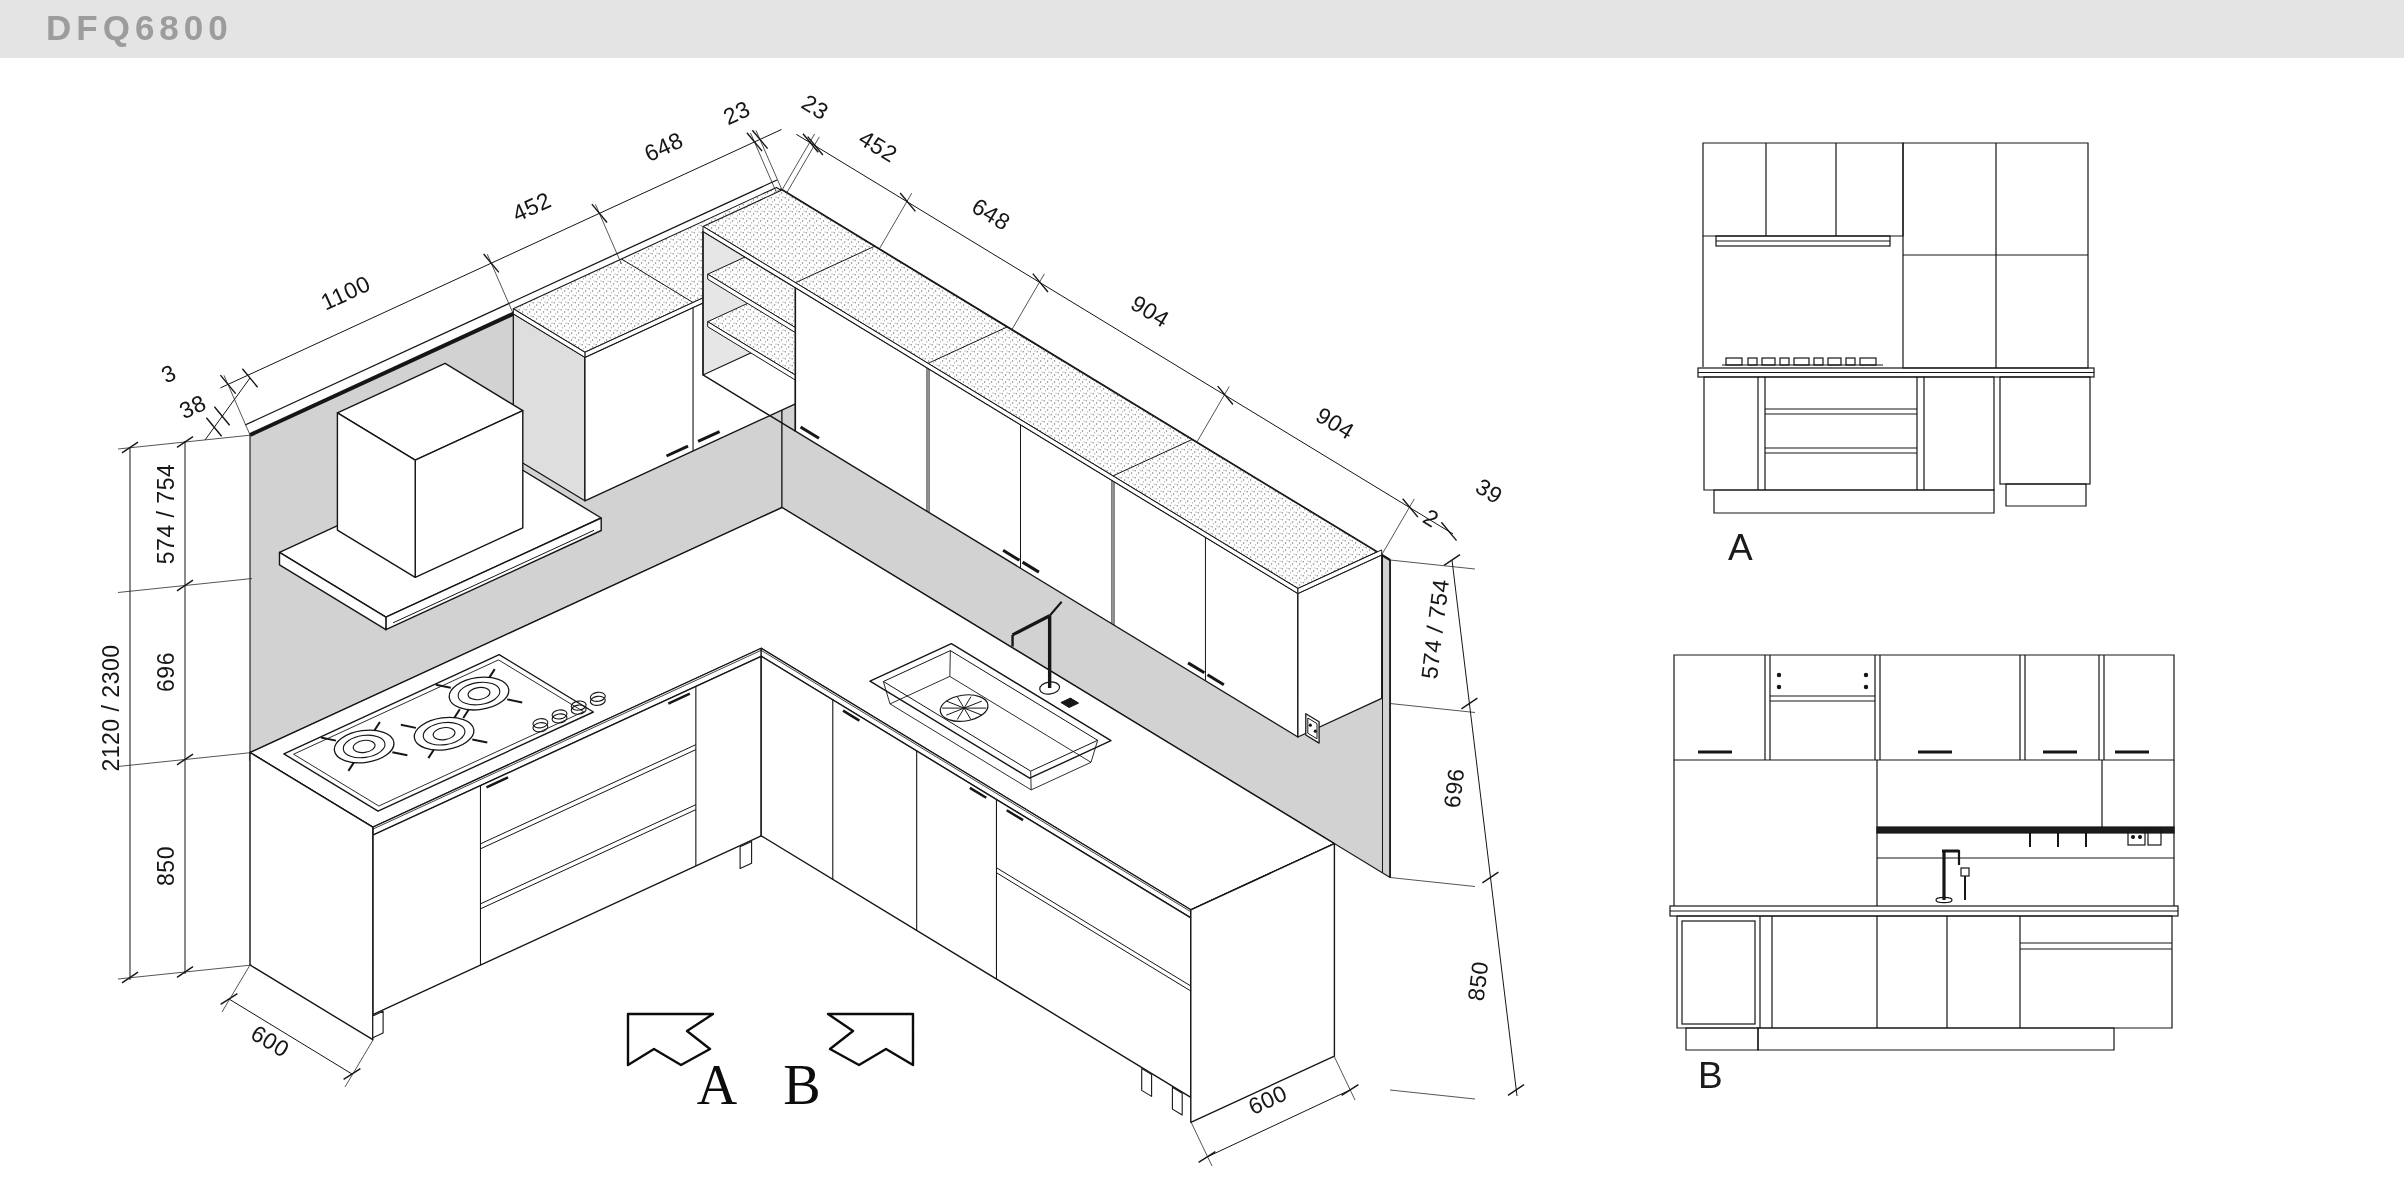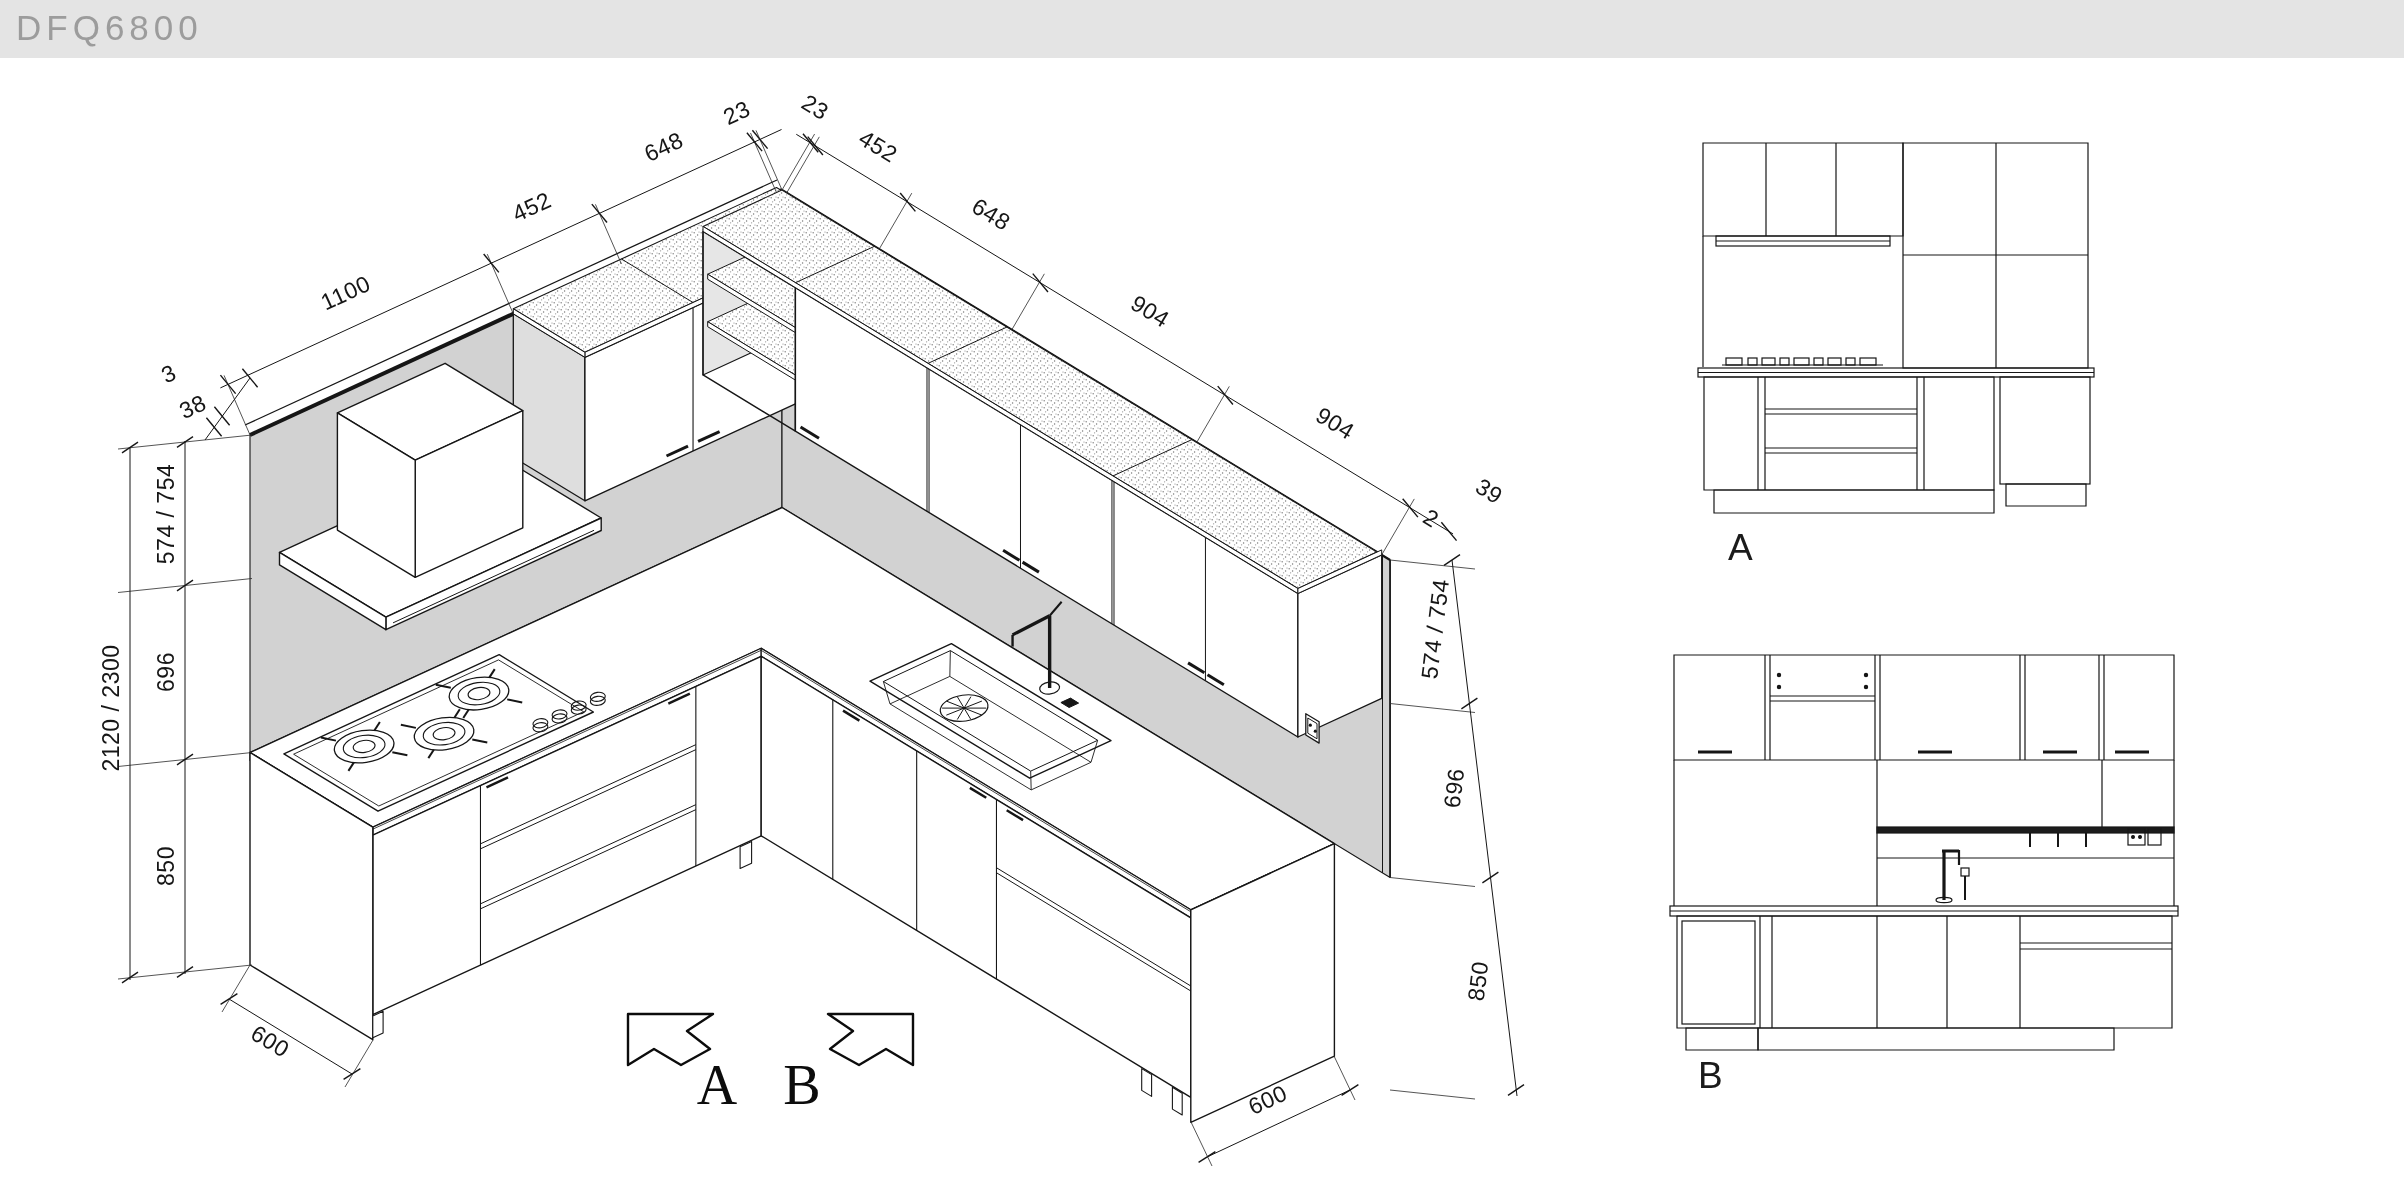--- a/index.html
+++ b/index.html
@@ -1,20 +1,20 @@
 <!DOCTYPE html>
 <html><head>
 <meta charset="utf-8">
 <style>
   html,body{margin:0;padding:0;}
   body{width:2404px;height:1202px;background:#fff;overflow:hidden;
        font-family:"Liberation Sans", sans-serif;position:relative;}
   #title-bar{position:absolute;left:0;top:0;width:2404px;height:58px;background:#e4e4e4;}
-  #title-bar span{display:inline-block;padding-left:16px;line-height:56px;font-size:35px;
-       letter-spacing:5px;color:#9c9c9c;font-weight:400;}
+  #title-bar span{display:inline-block;padding-left:46px;line-height:56px;font-size:35px;
+       letter-spacing:5px;color:#9c9c9c;font-weight:700;}
   #iso{position:absolute;left:0;top:0;}
   .elevation{position:absolute;}
   #elevation-a{left:1688px;top:118px;}
   #elevation-b{left:1662px;top:630px;}
   svg text{font-family:"Liberation Sans", sans-serif;}
   .dim-text{fill:#161616;letter-spacing:.5px;}
   .serif-label{font-family:"Liberation Serif", serif;fill:#0c0c0c;}
   .elev-label{fill:#1b1b1b;font-size:37px;}
 </style>
 </head>

